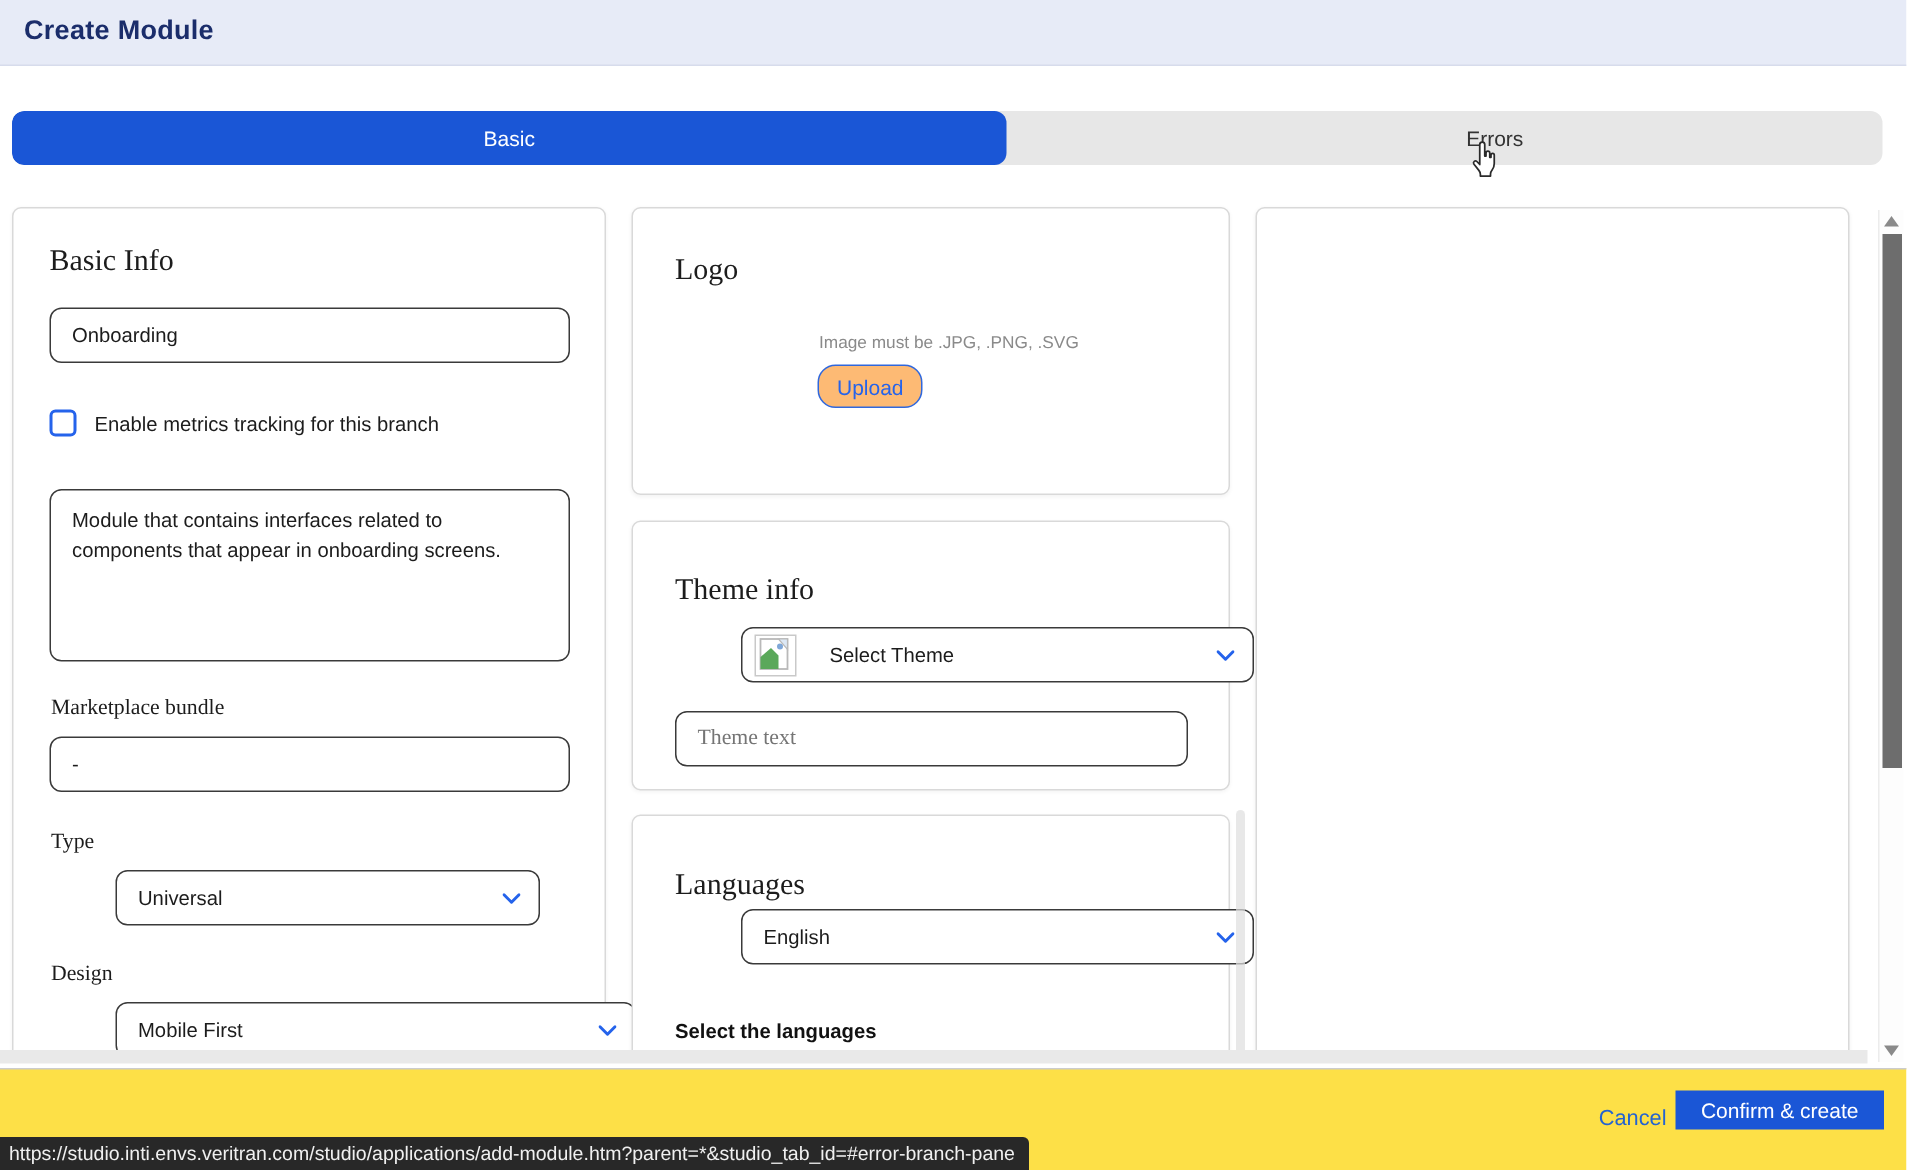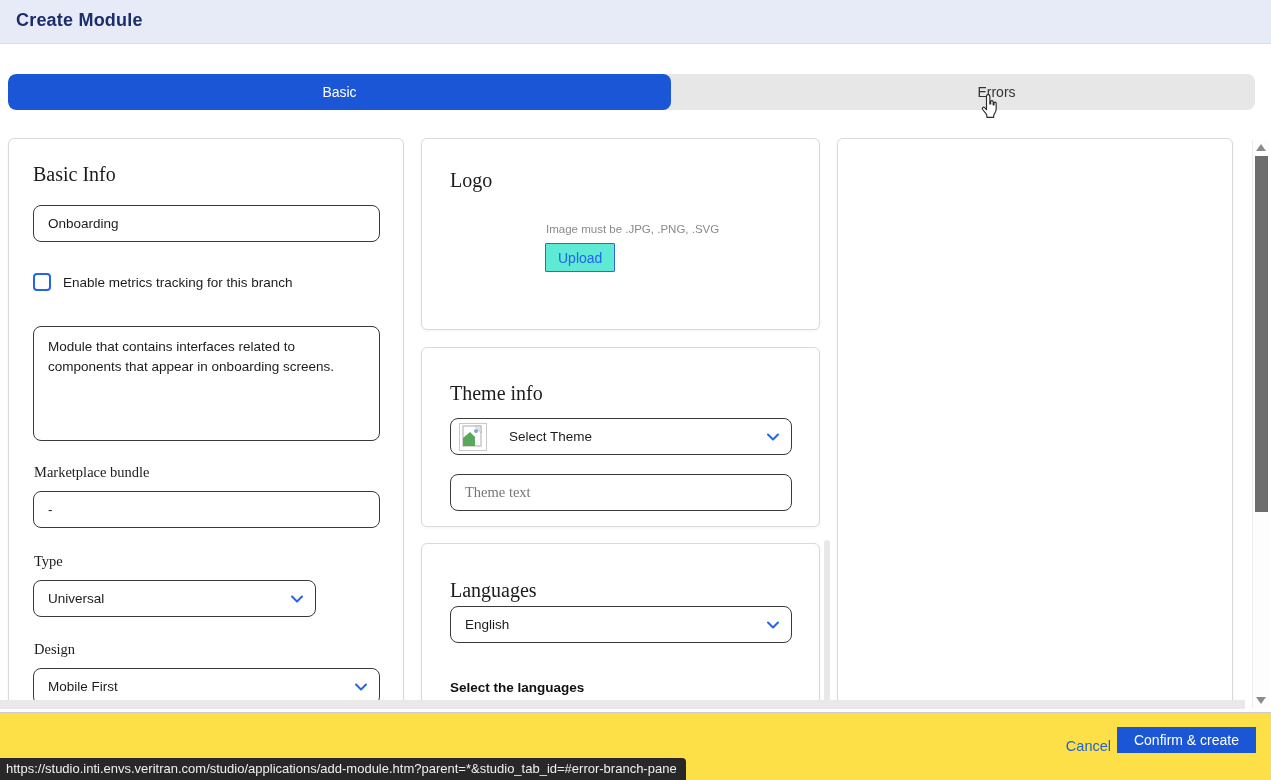--- a/index.html
+++ b/index.html
@@ -53,37 +53,37 @@
   }
   .tb {
     position:absolute; border:1px solid #3a3a3a; border-radius:8px;
     background:#fff; font-size:13.5px; color:#1c1c1c;
     padding:0 14px; outline:none; font-family:"Liberation Sans", sans-serif;
   }
   textarea.tb { padding:10px 14px; resize:none; line-height:20px; }
   .select {
     position:absolute; border:1px solid #3a3a3a; border-radius:8px; background:#fff;
     display:flex; align-items:center; font-size:13.5px; color:#1c1c1c;
-    padding:0 14px; cursor:pointer;
+    padding:0 14px; cursor:pointer;margin-left:44px;
   }
   .select .chev { position:absolute; right:12px; top:50%; margin-top:-5px; }
 
   
   .check-row { position:absolute; left:24px; top:134px; display:flex; align-items:center; }
   .checkbox {
     width:18px; height:18px; border:2px solid #2563eb; border-radius:4px;
     background:#fff; cursor:pointer; flex:0 0 auto;
   }
   .check-label { margin-left:12px; font-size:13.5px; color:#1c1c1c; }
 
   
   .logo-hint { position:absolute; left:124px; top:84px; font-size:11.5px; color:#8a8a8a; }
   .upload-btn {
     position:absolute; left:123px; top:104px; height:29px; padding:0 12px;
-    background:#5eead4; border:1px solid #3068dd; border-radius:1px;
+    background:#fdba74; border:1px solid #3068dd; border-radius:12px;
     color:#2563eb; font-size:14px; cursor:pointer;
     display:flex; align-items:center; font-family:"Liberation Sans", sans-serif;
   }
 
   
   .img-thumb {
     position:relative; width:28px; height:28px; border:1px solid #c9c9c9; background:#fff;
     margin-right:16px; flex:0 0 auto; left:-6px;
   }
 

